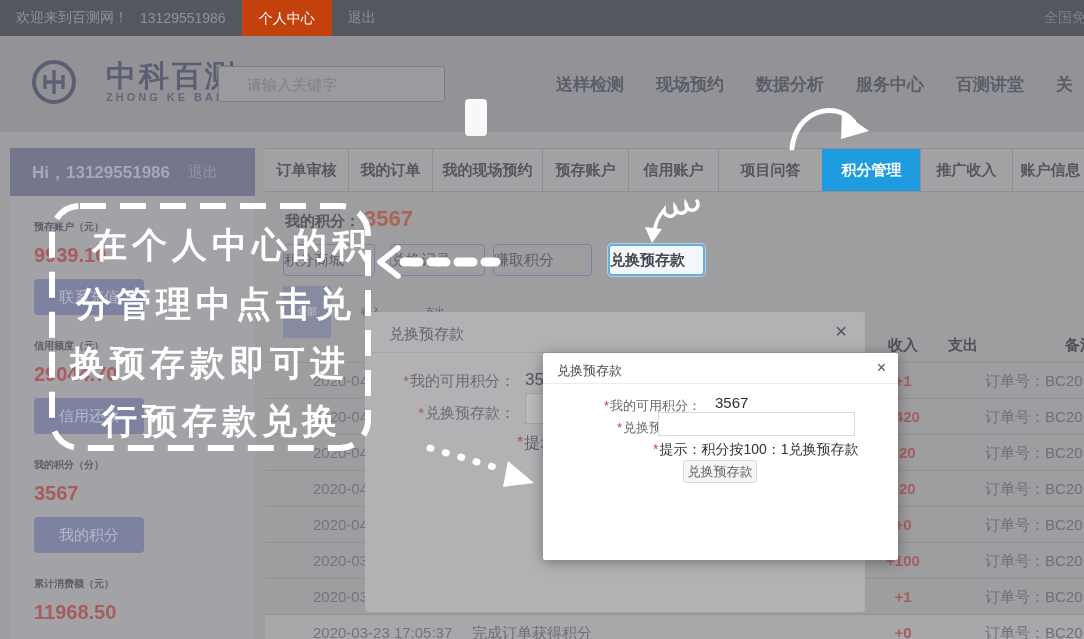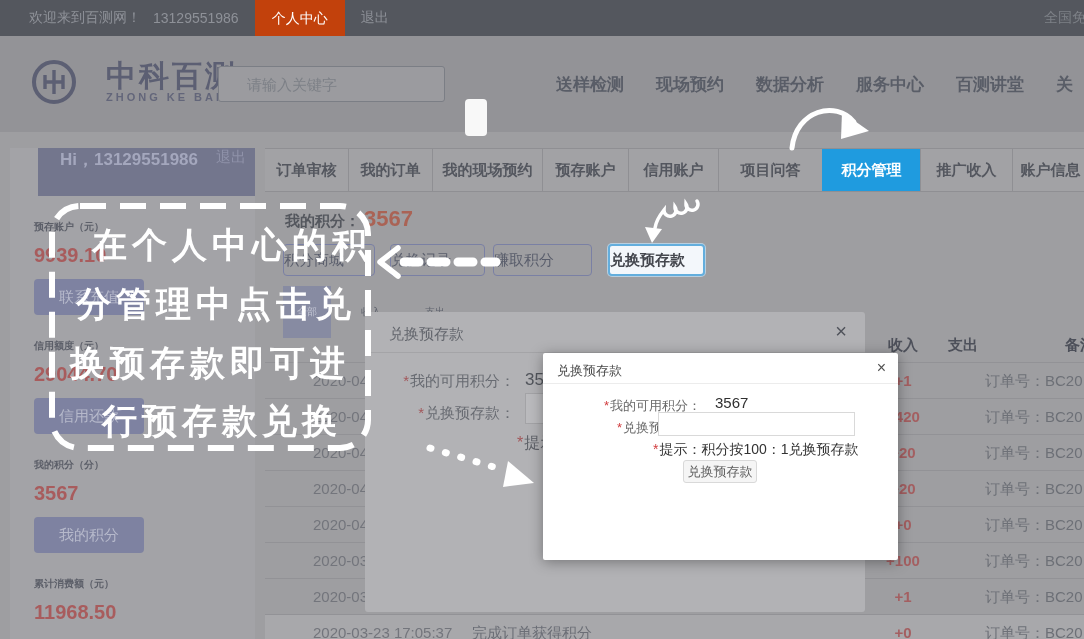--- a/index.html
+++ b/index.html
@@ -1,21 +1,21 @@
 <!DOCTYPE html>
 <html><head>
 <meta charset="utf-8">
 <style>
   html,body{margin:0;padding:0;background:#333;}
   #screen{position:relative;width:1084px;height:639px;overflow:hidden;
     font-family:"Liberation Sans",sans-serif;background:#9e9ea1;-webkit-font-smoothing:antialiased;}
   
   #topbar{position:absolute;left:0;top:0;width:100%;height:36px;background:#54575e;
     display:flex;align-items:center;font-size:14px;color:#8e9198;}
-  .tb-welcome{margin-left:29px;font-family:Liberation Mono, monospace;}
+  .tb-welcome{margin-left:16px;font-family:Liberation Mono, monospace;}
   .tb-phone{margin-left:12px;}
   .tb-user-center{margin-left:16px;height:36px;line-height:36px;padding:15px 17px;background:#c2410c;color:#fff;cursor:pointer;}
   .tb-logout{margin-left:16px;cursor:pointer;}
   .tb-hotline{position:absolute;right:-16px;color:#7d8187;}
   
   #header{position:absolute;left:0;top:36px;width:100%;height:96px;background:#939397;}
   #logo{position:absolute;left:30px;top:22px;display:flex;align-items:center;cursor:pointer;}
   #logo svg{display:block;}
   .logo-text{margin-left:28px;}
   .logo-title{font-size:30px;font-weight:bold;color:#5c5f73;letter-spacing:3px;line-height:30px;}
@@ -24,21 +24,21 @@
     border-radius:3px;background:#9b9b9f;display:flex;align-items:center;}
   #searchbox svg{margin-left:14px;}
   #search-input{flex:1;border:none;outline:none;background:transparent;font-size:15px;color:#595c64;
     margin-left:12px;font-family:"Liberation Sans",sans-serif;}
   #search-input::placeholder{color:#7d8087;}
   .artifact{position:absolute;left:465px;top:63px;width:22px;height:37px;background:#fdfdfd;border-radius:4px;opacity:.95;}
   #nav{position:absolute;left:540px;top:0;height:96px;display:flex;align-items:center;}
   .nav-item{padding:0 16px;font-size:17px;font-weight:bold;color:#595d67;white-space:nowrap;cursor:pointer;}
   
   #sidebar{position:absolute;left:10px;top:148px;width:245px;height:491px;background:#a3a3a7;}
-  #side-head{height:48px;background:#73768d;display:flex;align-items:flex-start;margin-left:28px;}
+  #side-head{height:48px;background:#73768d;display:flex;align-items:center;}
   .side-greet{margin-left:22px;font-size:17px;font-weight:bold;color:#a4a7bd;}
   .side-logout{margin-left:18px;font-size:15px;color:#8f92a9;cursor:pointer;}
   .stat{padding-left:24px;}
   .stat-label{margin-top:24px;font-size:10px;font-weight:bold;color:#5c5f69;}
   .stat-value{margin-top:10px;font-size:20px;font-weight:bold;color:#a85c5d;}
   .stat-btn{margin-top:12px;width:110px;height:36px;line-height:36px;text-align:center;border-radius:4px;
     background:#7e82a1;color:#b6b9cb;font-size:15px;cursor:pointer;}
   .stat-btn:empty{display:none;}
   
   #tabsbar{position:absolute;left:265px;top:148px;width:819px;height:44px;display:flex;background:#a2a2a5;

